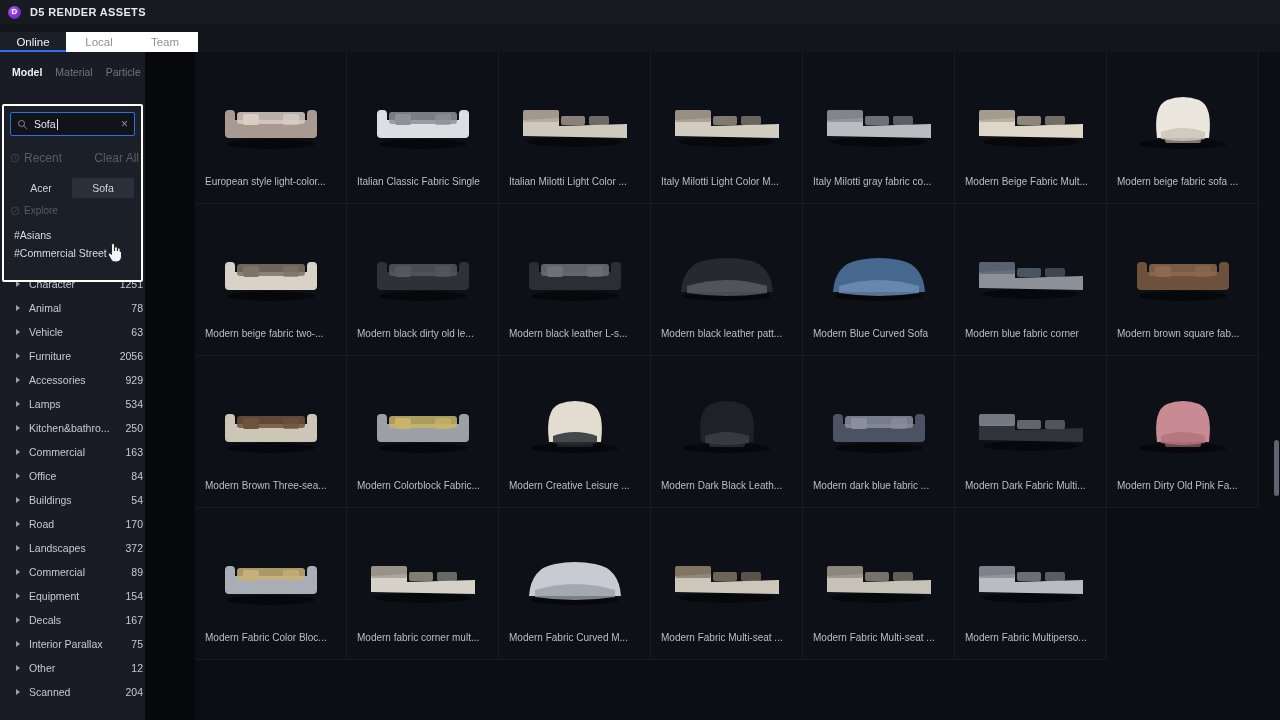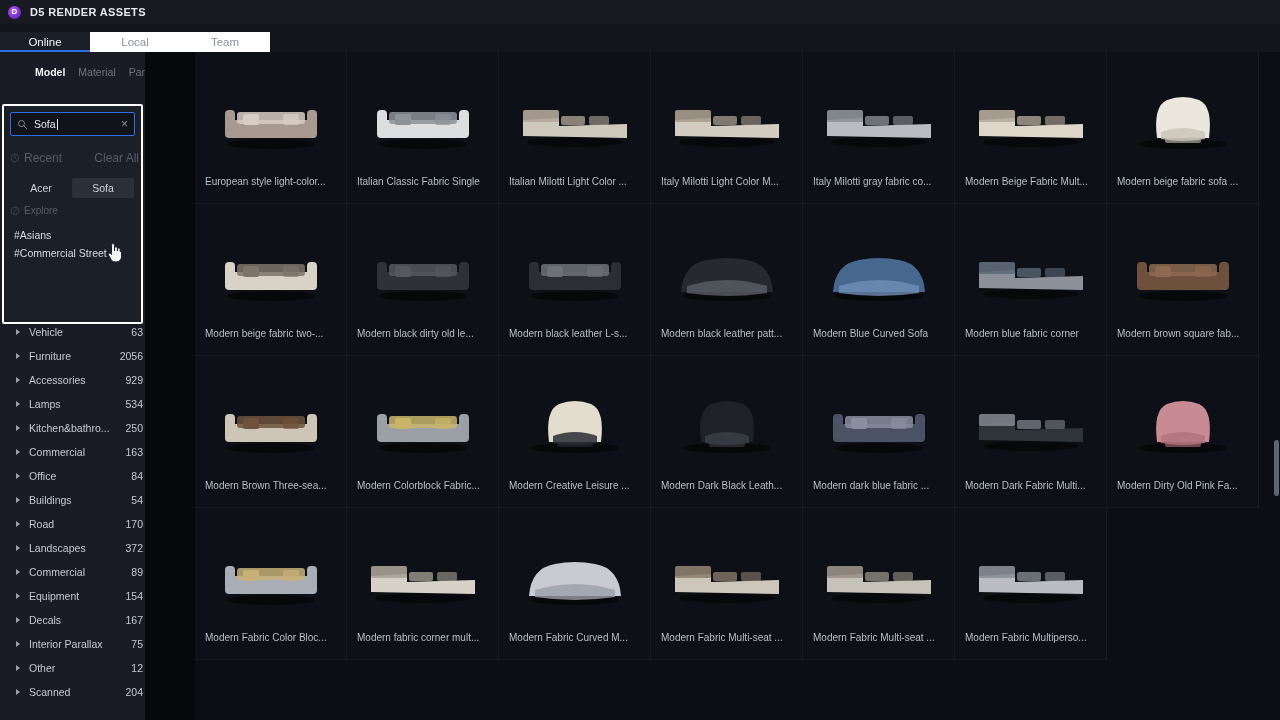--- a/index.html
+++ b/index.html
@@ -28,47 +28,46 @@
     margin-left: 9px; font-size: 11px; letter-spacing: .35px;
     color: #e6e8ec; font-weight: bold;
   }
 
   
   .tabbar {
     position: absolute; left: 0; top: 24px; width: 1280px; height: 28px;
     background: #12151c; display: flex; align-items: stretch;
   }
   .tab {
-    width: 90px; display: flex; align-items: center; justify-content: center;
+    width: 66px; display: flex; align-items: center; justify-content: center;
     font-size: 11.5px; color: #8b919c; position: relative; cursor: default; margin-top: 8px;
   }
   .tab.active { color: #f2f4f7; background: #1b1f28; }
   .tab.active::after {
     content: ""; position: absolute; left: 0; right: 0; bottom: 0;
     height: 2px; background: #2b6fe3;
   }
   .tab.plain { background: #ffffff; }
 
   
   .sidebar {
     position: absolute; left: 0; top: 52px; width: 145px; height: 668px;
     background: #191c24;
     overflow: hidden;
   }
   .type-tabs {
     display: flex; gap: 13px; padding: 14px 12px 6px 12px;
     font-size: 10.5px;
-    margin-left: 23px;
   }
   .type-tab { color: #6f7681; cursor: default; }
   .type-tab.active { color: #f0f2f5; font-weight: bold; }
 
   
   .search-pop {
-    position: absolute; left: 2px; top: 52px; width: 141px; height: 220px;
+    position: absolute; left: 2px; top: 52px; width: 141px; height: 178px;
     background: #1b1f28; border: 2px solid #ffffff; border-radius: 2px;
     z-index: 40;
   }
   .search-box {
     position: absolute; left: 6px; top: 6px; width: 125px; height: 24px;
     background: #10131a; border: 1px solid #2b6fe3; border-radius: 2px;
     display: flex; align-items: center; padding: 0 6px;
   }
   .search-icon { width: 11px; height: 11px; flex: 0 0 auto; opacity: .75; }
   .search-val {

